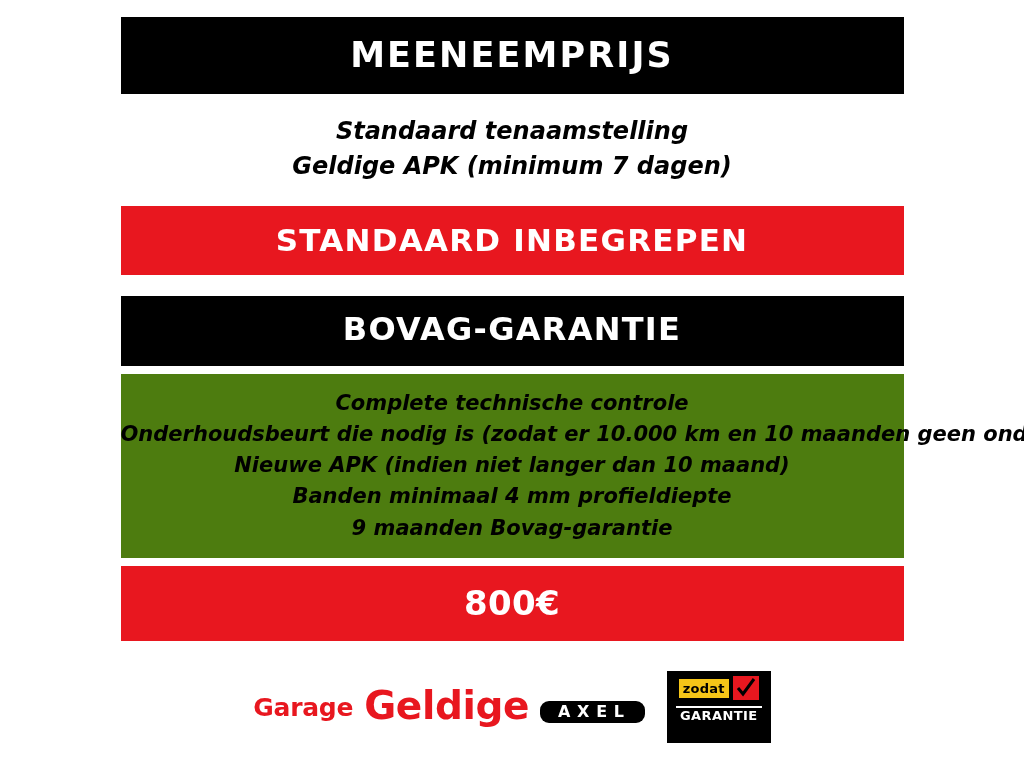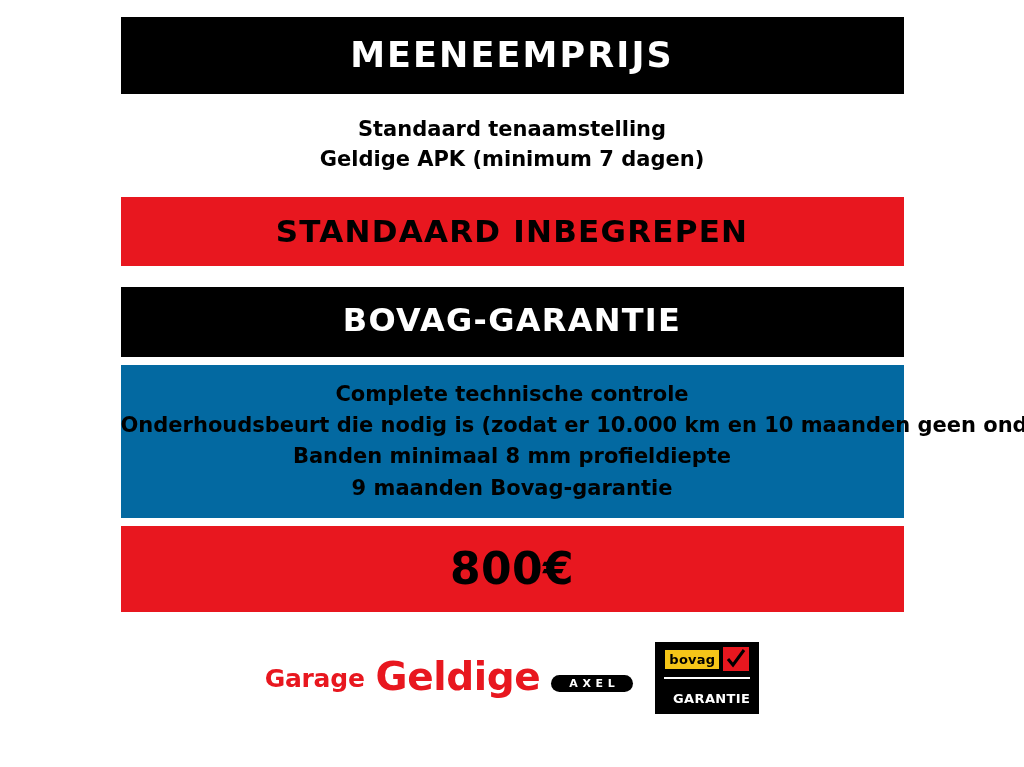--- a/index.html
+++ b/index.html
@@ -33,75 +33,77 @@
   
   .bar-black {
     background: #000000;
     color: #ffffff;
     text-align: center;
     font-weight: bold;
     letter-spacing: 0.02em;
   }
   .bar-red {
     background: #e8171f;
-    color: #000000;
+    color: #ffffff;
     text-align: center;
     font-weight: bold;
     letter-spacing: 0.02em;
   }
   .bar-white {
     background: #ffffff;
     color: #000000;
     text-align: center;
     font-weight: bold;
   }
 
   .title-main {
     font-size: 35px;
     line-height: 1.0;
     padding: 21px 0 21px 0;
     letter-spacing: 0.06em;
   }
 
   .sub-line {
-    font-size: 21px;
+    font-size: 24px;
     line-height: 1.45;
+    font-style: italic;
   }
   .sub-block {
     padding: 12px 0 14px 0;
   }
 
   .title-standard {
     font-size: 31px;
     padding: 16px 0 17px 0;
     letter-spacing: 0.04em;
   }
 
   .spacer-12 { height: 13px; }
 
   .title-bovag {
     font-size: 32px;
     padding: 14px 0 18px 0;
     letter-spacing: 0.04em;
   }
 
   .list-block {
-    background: #0369a1;
+    background: #4d7c0f;
     padding: 14px 0 14px 0;
+    font-style: italic;
   }
   .list-line {
     font-size: 21px;
     font-weight: bold;
     text-align: center;
     line-height: 1.49;
     white-space: nowrap;
   }
 
   .price-bar {
-    font-size: 44px;
+    font-size: 34px;
     padding: 17px 0 18px 0;
     letter-spacing: 0.01em;
   }
 
   
   .logo-row {
     width: 960px;
     margin-top: 26px;
     display: flex;
     justify-content: center;
@@ -128,21 +130,21 @@
     font-size: 39px;
     font-weight: bold;
     color: #e8171f;
     letter-spacing: -0.01em;
     margin-top: -3px;
   }
   .axel-bar {
     margin-top: 10px;
     background: #000000;
     color: #ffffff;
-    font-size: 11px;
+    font-size: 16px;
     font-weight: bold;
     letter-spacing: 0.42em;
     padding: 3px 14px 3px 18px;
     border-radius: 9px;
   }
 
   .bovag-logo {
     width: 104px;
     height: 72px;
     background: #000000;
@@ -177,23 +179,23 @@
     left: 3px;
     top: 2px;
   }
   .bovag-garantie {
     margin-top: 6px;
     color: #ffffff;
     font-size: 13px;
     font-weight: bold;
     letter-spacing: 0.03em;
     border-top: 2px solid #ffffff;
-    padding-top: 12px;
+    padding-top: 0;
     width: 86px;
-    text-align: right;
+    text-align: center;
   }
 </style>
 </head>
 <body>
 
 <div class="page">
 
   <div class="spacer-12"></div>
 
   <div class="block bar-black title-main">MEENEEMPRIJS</div>
@@ -205,37 +207,38 @@
 
   <div class="block bar-red title-standard">STANDAARD INBEGREPEN</div>
 
   <div class="spacer-12"></div>
 
   <div class="block bar-black title-bovag">BOVAG-GARANTIE</div>
 
   <div class="block list-block">
     <div class="list-line">Complete technische controle</div>
     <div class="list-line">Onderhoudsbeurt die nodig is (zodat er 10.000 km en 10 maanden geen onderhoud nodig is)</div>
-    <div class="list-line">Banden minimaal 8 mm profieldiepte</div>
+    <div class="list-line">Nieuwe APK (indien niet langer dan 10 maand)</div>
+    <div class="list-line">Banden minimaal 4 mm profieldiepte</div>
     <div class="list-line">9 maanden Bovag-garantie</div>
   </div>
 
   <div class="block bar-red price-bar">800€</div>
 
   <div class="logo-row">
 
     <div class="garage-logo">
       <div class="garage-word">Garage</div>
       <div class="vervaet-word">Geldige</div>
       <div class="axel-bar">AXEL</div>
     </div>
 
     <div class="bovag-logo">
       <div class="bovag-top">
-        <span class="bovag-name">bovag</span>
+        <span class="bovag-name">zodat</span>
         <span class="bovag-check">
           <svg width="20" height="20" viewBox="0 0 20 20" aria-hidden="true">
             <path d="M2 10 L7 16 L18 1" stroke="#000000" stroke-width="3" fill="none"></path>
           </svg>
         </span>
       </div>
       <div class="bovag-garantie">GARANTIE</div>
     </div>
 
   </div>

